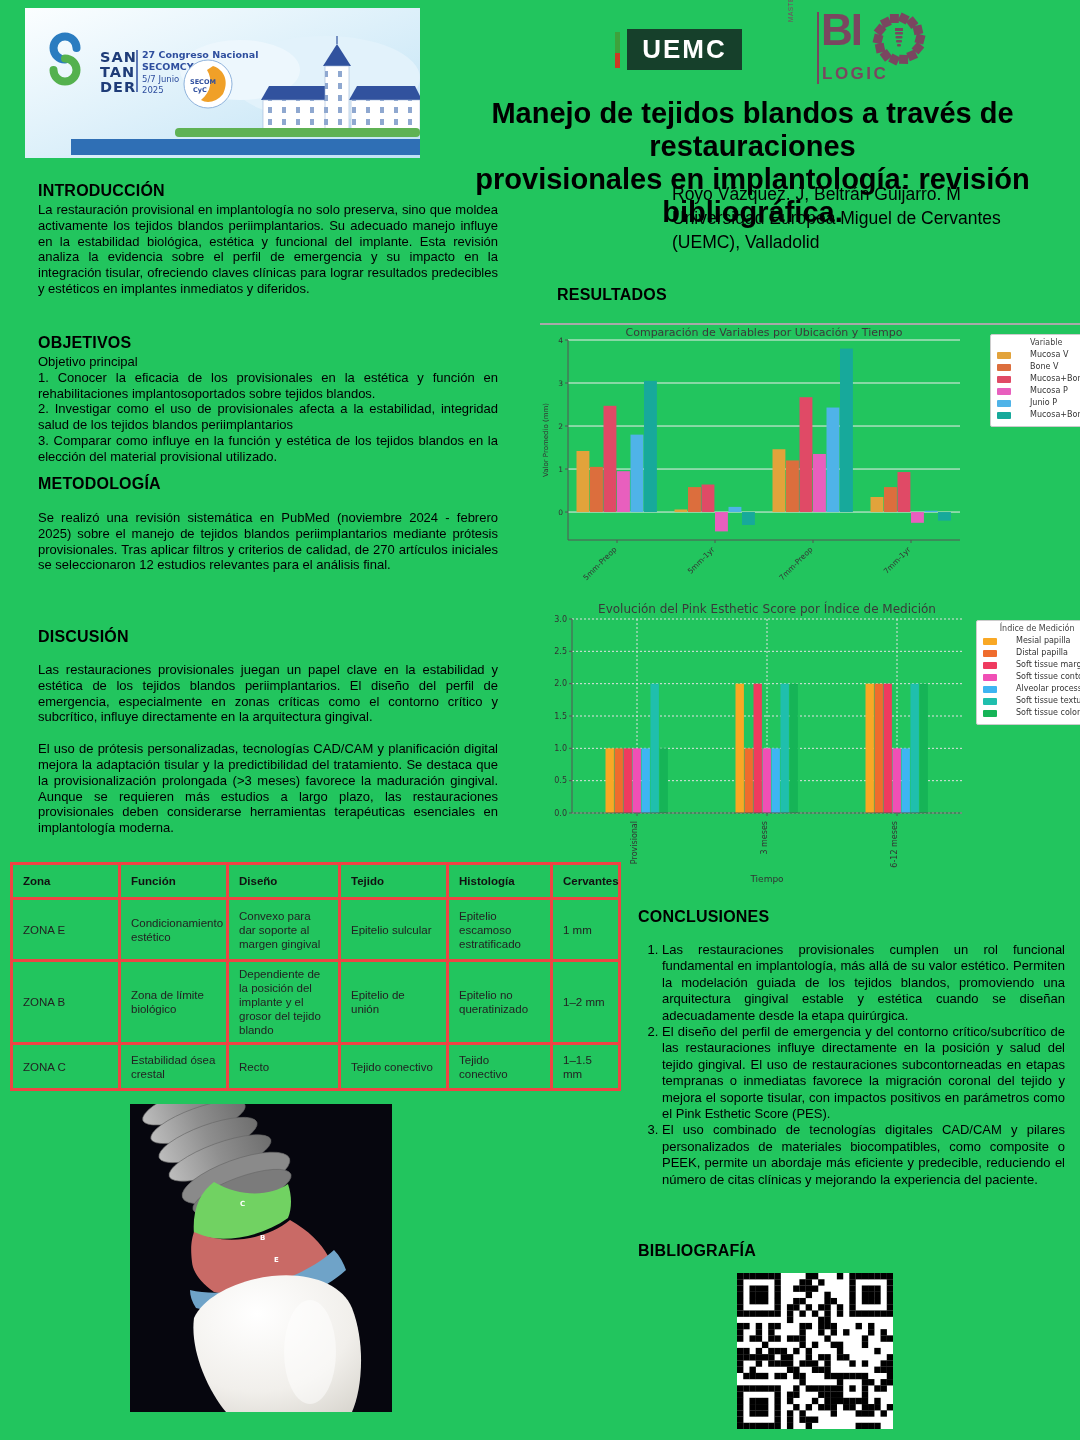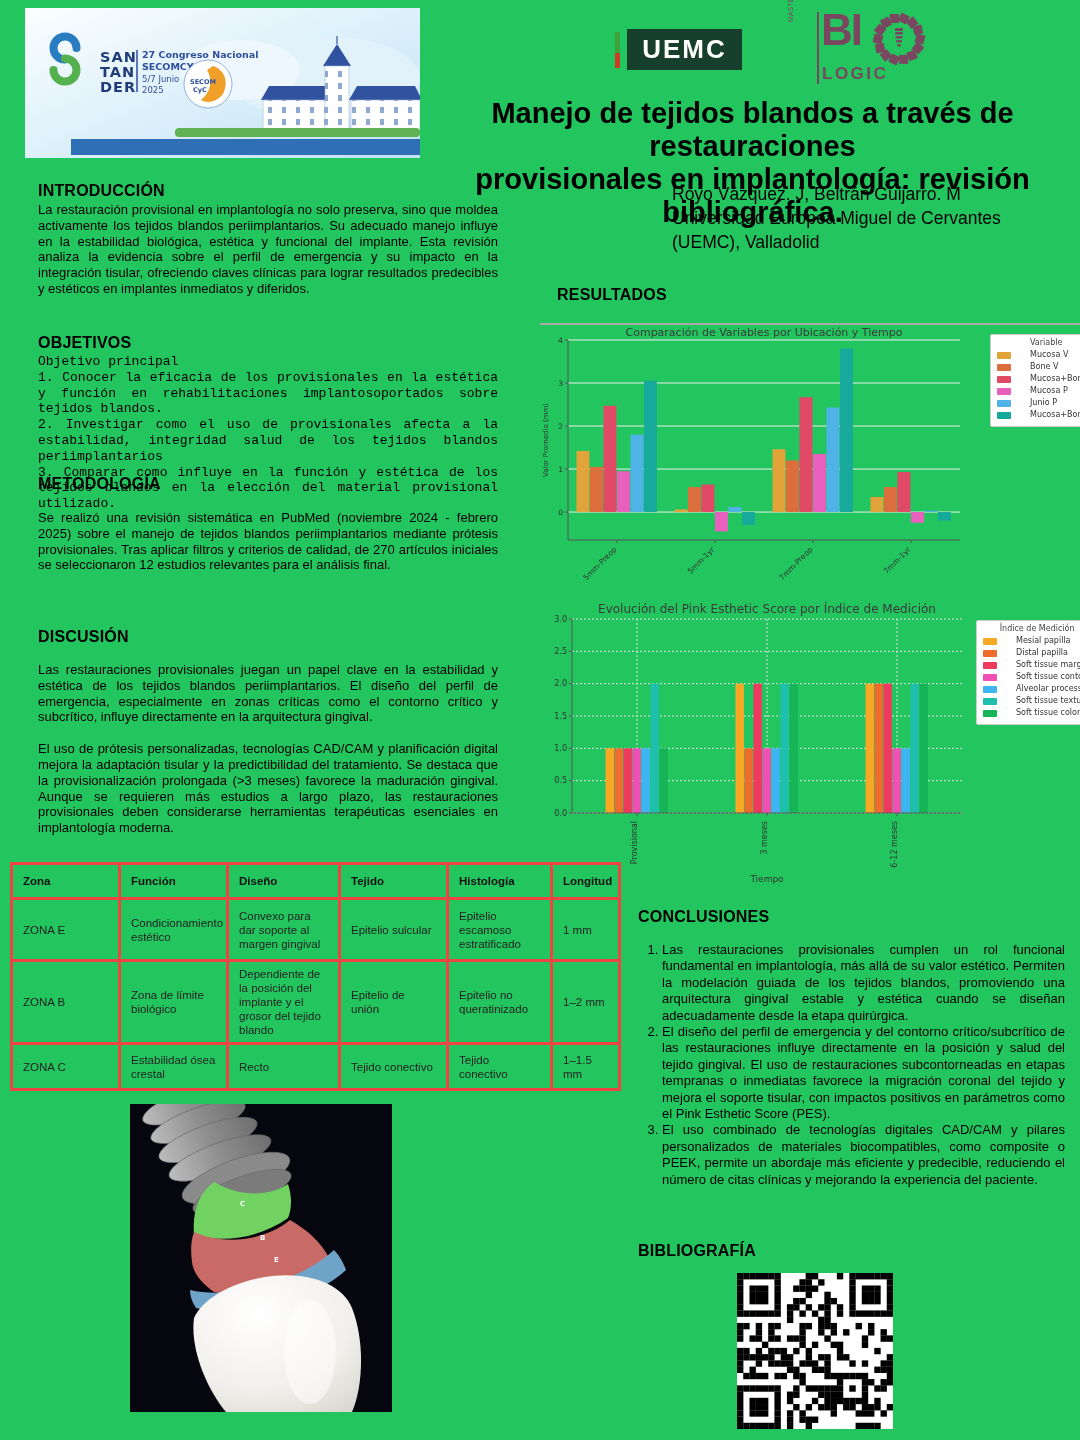--- a/index.html
+++ b/index.html
@@ -152,21 +152,21 @@
     <div>(UEMC), Valladolid</div>
   </div>
 
   <div class="abs" style="left:38px;top:182px;width:460px;">
     <div class="h1">INTRODUCCIÓN</div>
     <div class="body-text" style="margin-top:2px;">La restauración provisional en implantología no solo preserva, sino que moldea activamente los tejidos blandos periimplantarios. Su adecuado manejo influye en la estabilidad biológica, estética y funcional del implante. Esta revisión analiza la evidencia sobre el perfil de emergencia y su impacto en la integración tisular, ofreciendo claves clínicas para lograr resultados predecibles y estéticos en implantes inmediatos y diferidos.</div>
   </div>
 
   <div class="abs" style="left:38px;top:334px;width:460px;">
     <div class="h1">OBJETIVOS</div>
-    <div class="body-text" style="margin-top:2px;font-family:Liberation Mono, monospace;">
+    <div class="body-text" style="margin-top:2px;">
       <div>Objetivo principal</div>
       <div>1. Conocer la eficacia de los provisionales en la estética y función en rehabilitaciones implantosoportados sobre tejidos blandos.</div>
       <div>2. Investigar como el uso de provisionales afecta a la estabilidad, integridad salud de los tejidos blandos periimplantarios</div>
       <div>3. Comparar como influye en la función y estética de los tejidos blandos en la elección del material provisional utilizado.</div>
     </div>
   </div>
 
   <div class="abs" style="left:38px;top:475px;width:460px;">
     <div class="h1">METODOLOGÍA</div>
     <div class="body-text" style="margin-top:17px;">Se realizó una revisión sistemática en PubMed (noviembre 2024 - febrero 2025) sobre el manejo de tejidos blandos periimplantarios mediante prótesis provisionales. Tras aplicar filtros y criterios de calidad, de 270 artículos iniciales se seleccionaron 12 estudios relevantes para el análisis final.</div>
@@ -360,21 +360,21 @@
         <col style="width:104px">
         <col style="width:68px">
     </colgroup>
     <thead>
         <tr id="ztable-head-row">
           <th>Zona</th>
           <th>Función</th>
           <th>Diseño</th>
           <th>Tejido</th>
           <th>Histología</th>
-          <th>Longitud</th>
+          <th>Cervantes</th>
         </tr>
       </thead>
     <tbody id="ztable-body">
         <tr>
           <td>ZONA E</td>
           <td>Condicionamiento estético</td>
           <td>Convexo para dar soporte al margen gingival</td>
           <td>Epitelio sulcular</td>
           <td>Epitelio escamoso estratificado</td>
           <td>1 mm</td>

